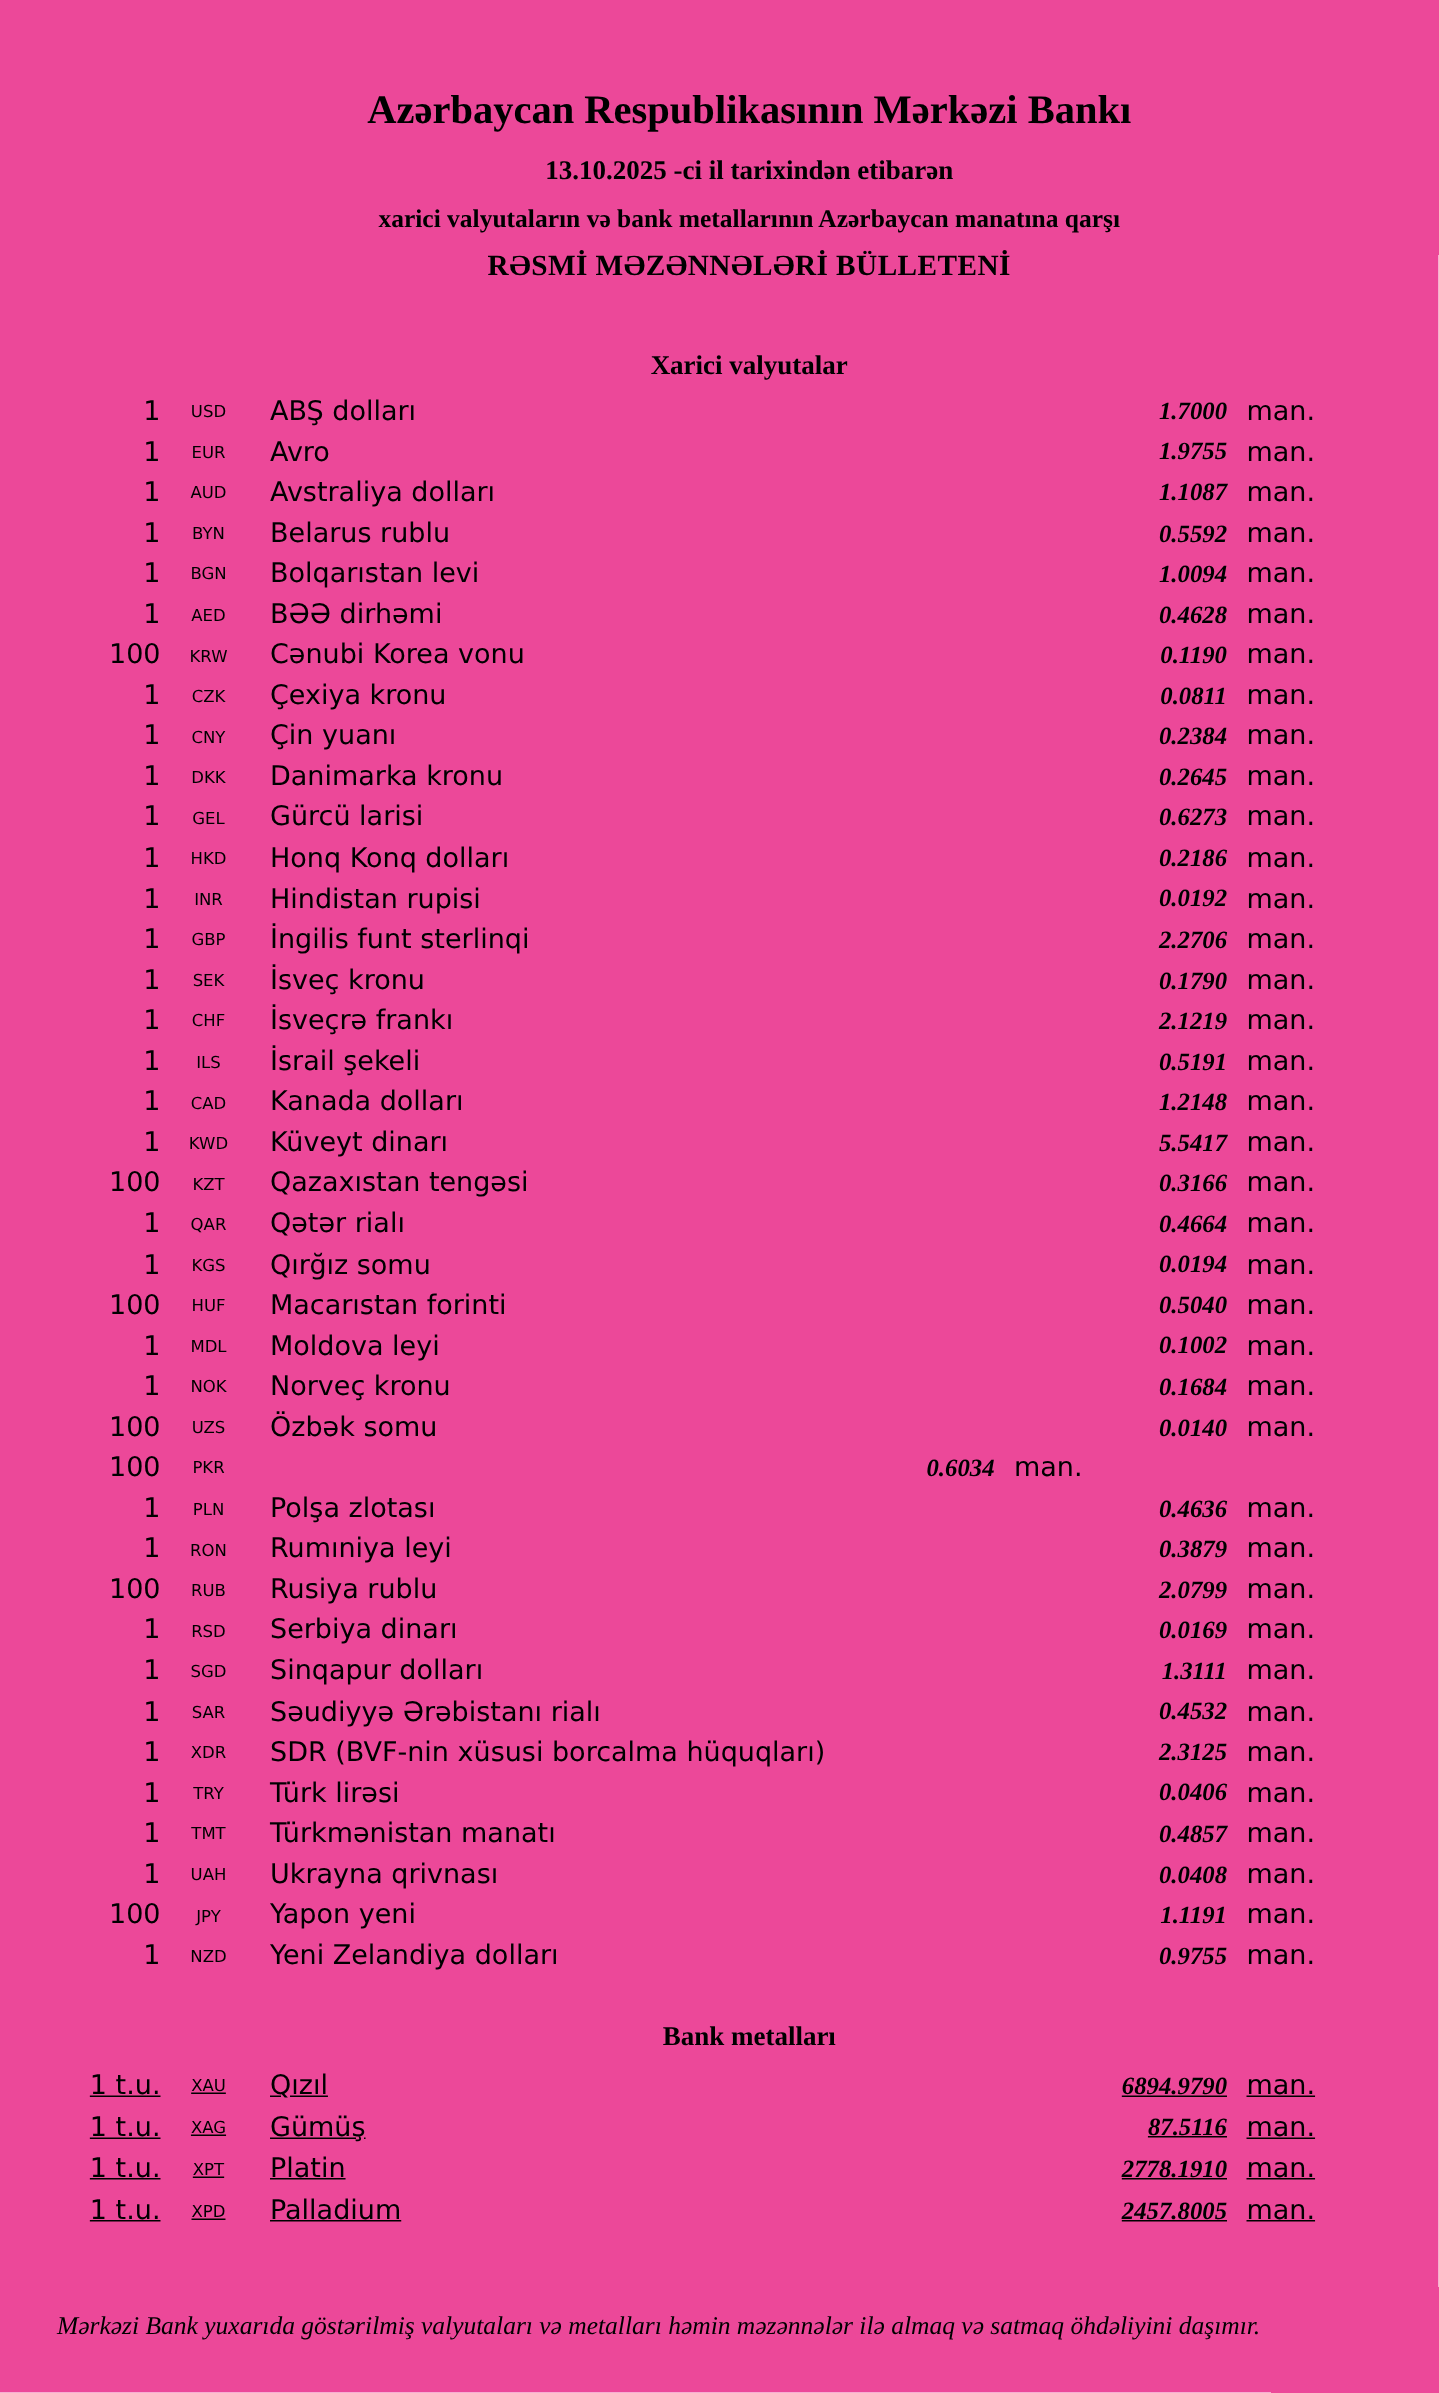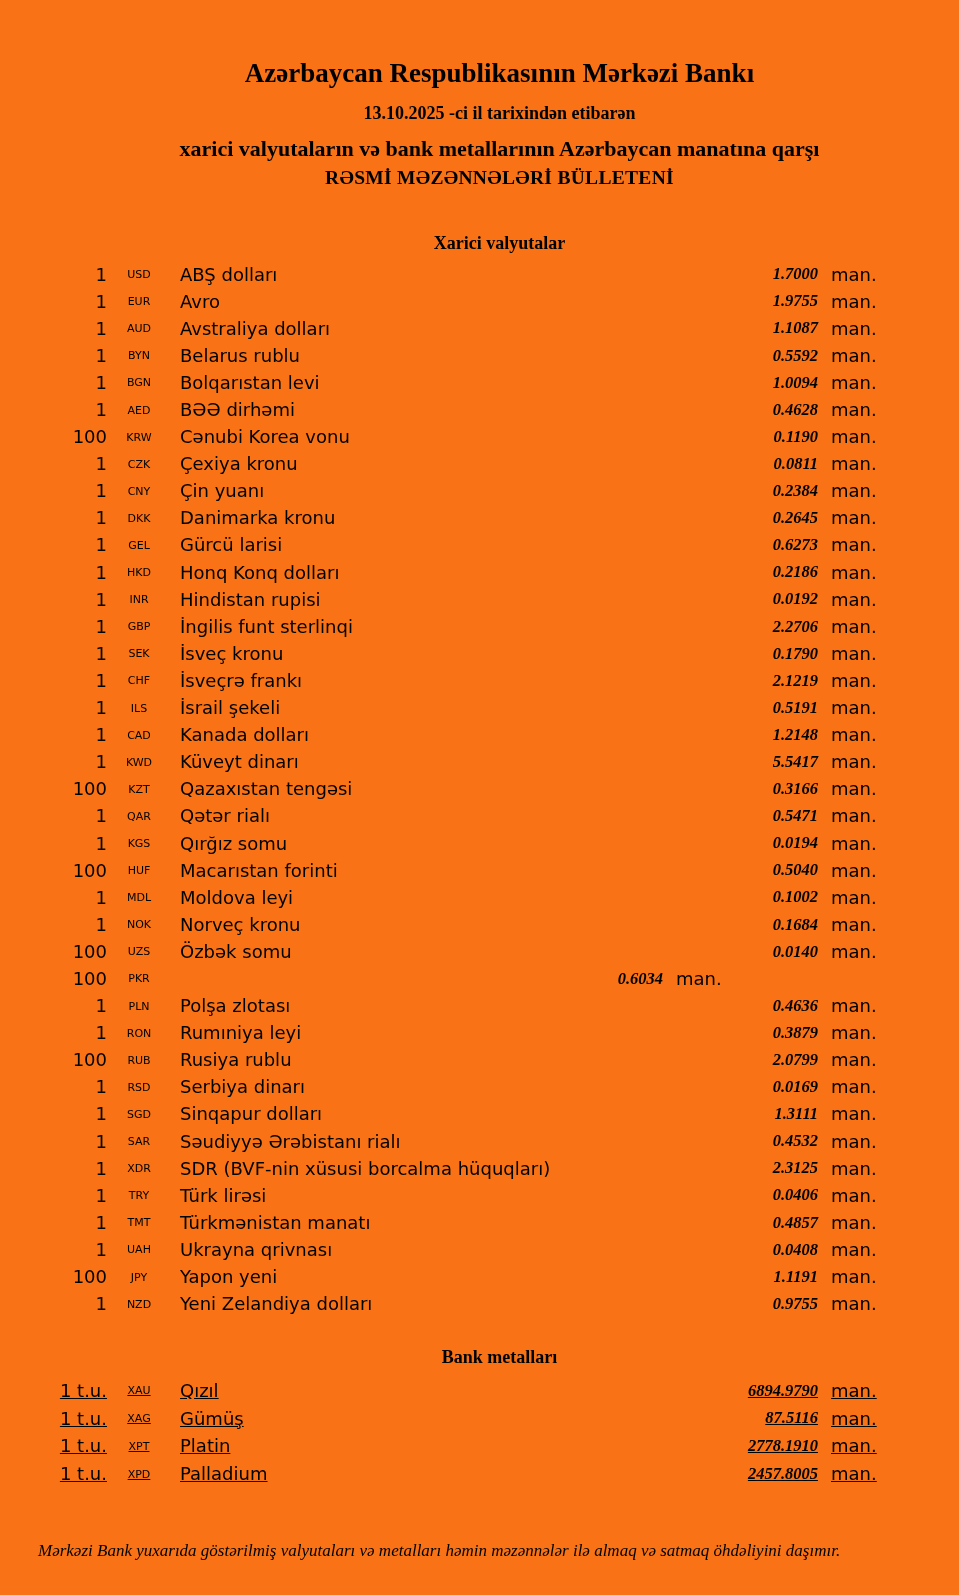--- a/index.html
+++ b/index.html
@@ -6,37 +6,37 @@
     margin: 0;
     padding: 0;
     background: #ffffff;
     color: #000000;
     font-family: "DejaVu Sans", sans-serif;
   }
   .page {
     position: relative;
     width: 959px;
     height: 1595px;
-    background: #f97316;
+    background: #ec4899;
     overflow: hidden;
   }
   
   .hdr {
     position: absolute;
     left: 40px;
     width: 919px;
     text-align: center;
     font-family: "Liberation Serif", serif;
     font-weight: bold;
     margin: 0;
     white-space: nowrap;
   }
   .t-title  { top: 58px;  font-size: 27px; }
   .t-date   { top: 103px; font-size: 18px; }
-  .t-sub    { top: 136px; font-size: 22px; }
+  .t-sub    { top: 136px; font-size: 17px; }
   .t-bull   { top: 167px; font-size: 19.5px; letter-spacing: 0.3px; }
   .sec-cur  { top: 233px; font-size: 18px; }
   .sec-met  { top: 1347px; font-size: 18px; }
   
   .rows {
     position: absolute;
     left: 0;
     width: 959px;
   }
   .rows-currencies { top: 261px; }
@@ -244,21 +244,21 @@
     <span class="code">KZT</span>
     <span class="cname">Qazaxıstan tengəsi</span>
     <span class="rate">0.3166</span>
     <span class="unit">man.</span>
   </div>
 
   <div class="row">
     <span class="qty">1</span>
     <span class="code">QAR</span>
     <span class="cname">Qətər rialı</span>
-    <span class="rate">0.5471</span>
+    <span class="rate">0.4664</span>
     <span class="unit">man.</span>
   </div>
 
   <div class="row">
     <span class="qty">1</span>
     <span class="code">KGS</span>
     <span class="cname">Qırğız somu</span>
     <span class="rate">0.0194</span>
     <span class="unit">man.</span>
   </div>

